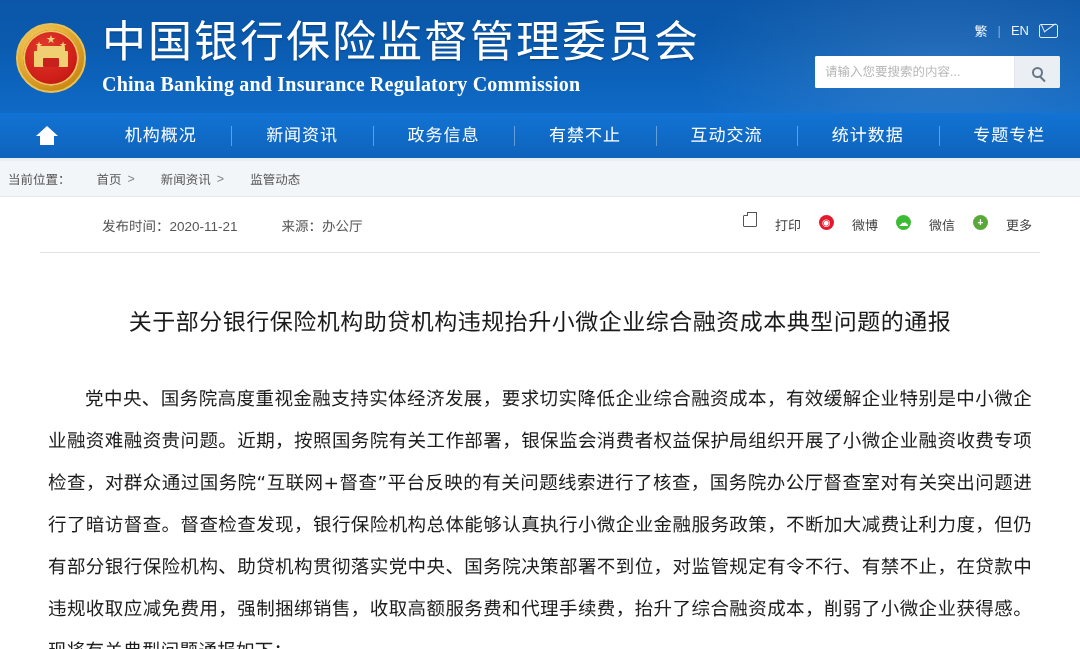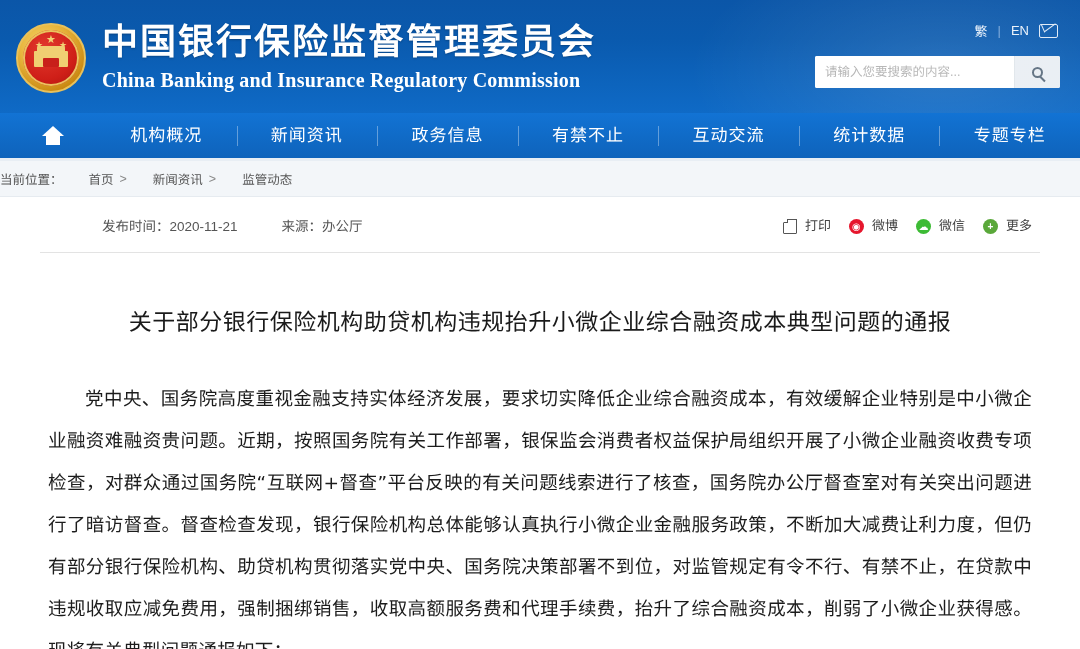--- a/index.html
+++ b/index.html
@@ -102,22 +102,22 @@
   .emblem .s2 { left: 7px;  top: 10px; }
   .emblem .s3 { left: 21px; top: 10px; }
   .emblem .s4 { left: 26px; top: 4px; }
 
   .titles {
     margin-left: 14px;
     color: #ffffff;
     line-height: 1;
   }
   .title-cn {
-    font-size: 36px;
-    font-weight: bold;
+    font-size: 44px;
+    font-weight: normal;
     letter-spacing: 2px;
     color: #ffffff;
     text-shadow: 0 1px 2px rgba(0,0,0,0.25);
     white-space: nowrap;
   }
   .title-en {
     margin-top: 10px;
     font-size: 20px;
     font-weight: bold;
     letter-spacing: 0.2px;
@@ -206,21 +206,21 @@
     background: #5a6b7c;
     transform: rotate(45deg);
   }
 
   
   .nav {
     height: 48px;
     background: linear-gradient(180deg, #1273d4 0%, #0e63bb 100%);
     display: flex;
     align-items: center;
-    padding-left: 10px;
+    padding-left: 4px;
     border-bottom: 3px solid #e8eef4;
   }
   .nav-home {
     width: 86px;
     display: flex;
     align-items: center;
     justify-content: center;
   }
   .home-icon {
     position: relative;
@@ -260,20 +260,21 @@
     width: 1px; height: 20px;
     background: rgba(255,255,255,0.35);
   }
 
   
   .breadcrumb {
     height: 36px;
     background: #f3f6f9;
     display: flex;
     align-items: center;
+    padding-left: 8px;
     font-size: 12.5px;
     color: #555;
     border-bottom: 1px solid #e6ebf0;
     text-align: center;
   }
   .breadcrumb .crumb { color: #555; margin-left: 20px; }
   .breadcrumb .crumb-sep { margin: 0 6px; color: #888; }
   .breadcrumb .label { margin-right: 6px; color: #555; }
 
   
@@ -294,22 +295,22 @@
   .share-group {
     margin-left: auto;
     display: flex;
     align-items: center;
     gap: 18px;
     font-size: 13px;
     color: #444;
   }
   .share-item {
     display: flex;
-    align-items: flex-end;
-    gap: 8px;
+    align-items: flex-start;
+    gap: 18px;
     cursor: pointer;
   }
   .ico-print {
     width: 14px; height: 12px;
     border: 1.5px solid #555;
     border-radius: 1px;
     position: relative;
     display: inline-block;
   }
   .ico-print::before {

